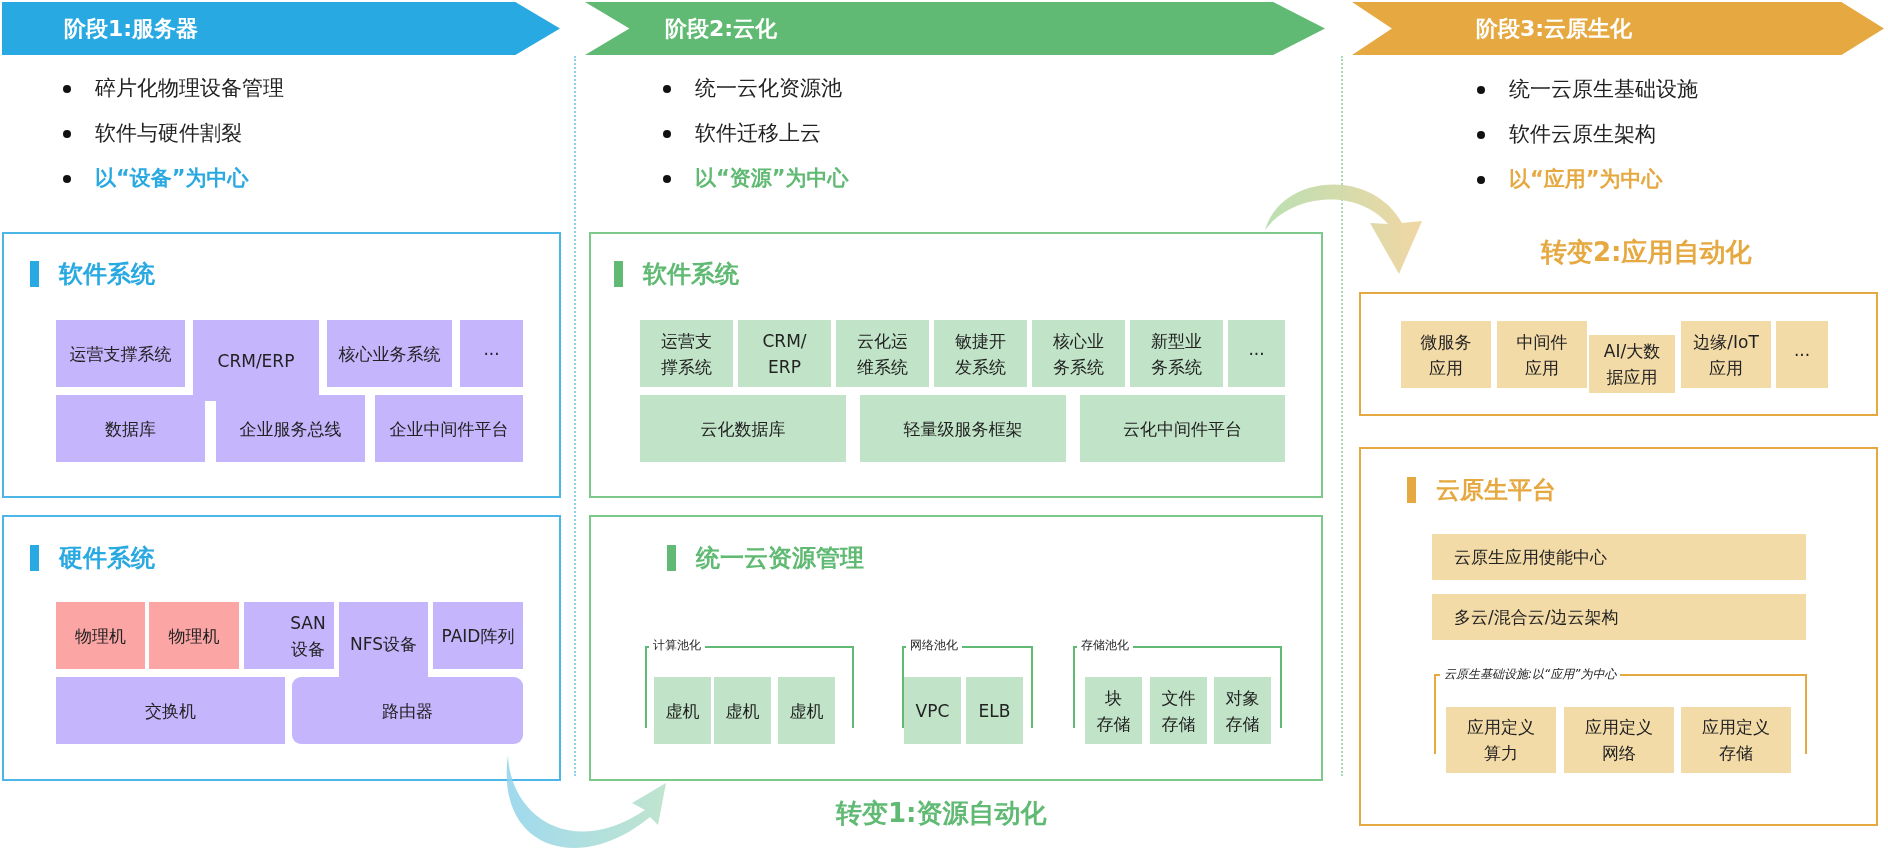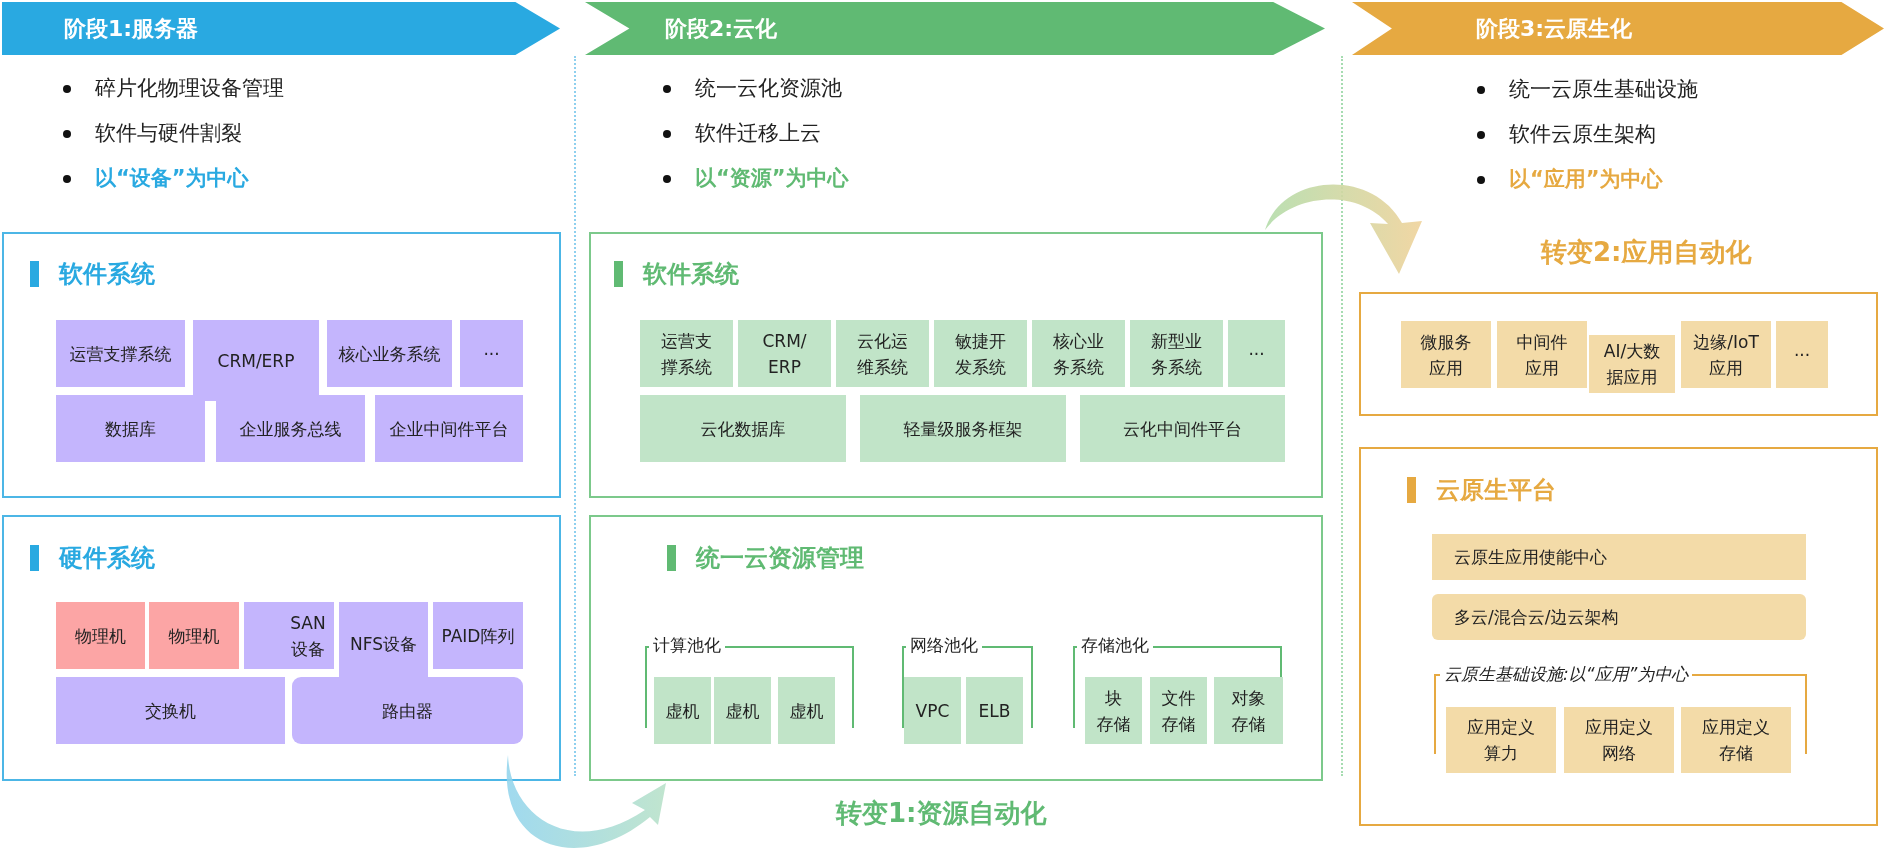--- a/index.html
+++ b/index.html
@@ -26,21 +26,21 @@
   .panel-title{position:absolute;font-size:24px;font-weight:bold;display:flex;align-items:center;}
   .panel-title .bar{display:inline-block;width:9px;height:26px;margin-right:20px;}
   .cell{position:absolute;display:flex;align-items:center;justify-content:center;text-align:center;
         font-size:17px;line-height:26px;color:#222;box-sizing:border-box;}
   .blue-cell{background:#c4b5fd;}
   .blue-dark{background:#fca5a5;}
   .green-cell{background:#c1e4c8;}
   .gold-cell{background:#f3dba8;}
   .left-text{justify-content:flex-start;padding-left:22px;}
   .bracket{position:absolute;box-sizing:border-box;border:2px solid;border-bottom:none;}
-  .group-label{position:absolute;background:#fff;font-size:17px;padding:0 4px;line-height:22px;}
+  .group-label{position:absolute;background:#fff;font-size:12px;padding:0 4px;line-height:22px;}
   .transition-label{position:absolute;font-weight:bold;font-size:26px;}
   svg.arrow{position:absolute;overflow:visible;}
 </style>
 </head>
 <body>
 
 <div class="banner b1"><span>阶段1:服务器</span></div>
 <div class="banner b2"><span>阶段2:云化</span></div>
 <div class="banner b3"><span>阶段3:云原生化</span></div>
 
@@ -127,21 +127,21 @@
     <div class="bracket" style="left:902px;top:646px;width:131px;height:82px;border-color:#60ba73;"></div>
     <div class="group-label" style="left:906px;top:634px;">网络池化</div>
     <div class="cell green-cell" style="left:904px;top:677px;width:57px;height:67px;white-space:pre-line;">VPC</div>
     <div class="cell green-cell" style="left:966px;top:677px;width:57px;height:67px;white-space:pre-line;">ELB</div>
     <div class="bracket" style="left:1073px;top:646px;width:209px;height:82px;border-color:#60ba73;"></div>
     <div class="group-label" style="left:1077px;top:634px;">存储池化</div>
     <div class="cell green-cell" style="left:1085px;top:677px;width:57px;height:67px;white-space:pre-line;">块
 存储</div>
     <div class="cell green-cell" style="left:1150px;top:677px;width:57px;height:67px;white-space:pre-line;">文件
 存储</div>
-    <div class="cell green-cell" style="left:1214px;top:677px;width:69px;height:67px;white-space:pre-line;">对象
+    <div class="cell green-cell" style="left:1214px;top:677px;width:57px;height:67px;white-space:pre-line;">对象
 存储</div>
   </div>
 
 <svg class="arrow" style="left:500px;top:755px;" width="170" height="100">
   <defs>
       <linearGradient id="g1" x1="0" x2="1" y1="0" y2="0">
         <stop offset="0" stop-color="#8fd3ec"></stop>
         <stop offset="1" stop-color="#b5e0c6"></stop>
       </linearGradient>
     </defs>
@@ -172,21 +172,21 @@
 应用</div>
     <div class="cell gold-cell" style="left:1776px;top:321px;width:52px;height:67px;white-space:pre-line;">···</div>
   </div>
 
 <div class="panel" style="left:1359px;top:447px;width:519px;height:379px;border-color:#e6a941;"></div>
 <div class="panel-title" style="left:1407px;top:474px;color:#e6a941;">
   <span class="bar" style="background:#e6a941"></span>
     <span>云原生平台</span>
 </div>
 <div class="cell gold-cell left-text" style="left: 1432px; top: 534px; width: 374px; height: 46px; white-space: pre-line;">云原生应用使能中心</div>
-<div class="cell gold-cell left-text" style="left: 1432px; top: 594px; width: 374px; height: 46px; white-space: pre-line; border-radius: 6px;">多云/混合云/边云架构</div>
+<div class="cell gold-cell left-text" style="left: 1432px; top: 594px; width: 374px; height: 46px; white-space: pre-line;">多云/混合云/边云架构</div>
 <div class="bracket" style="left:1434px;top:674px;width:373px;height:80px;border-color:#e6a941;"></div>
 <div class="group-label" style="left:1440px;top:663px;font-style:italic;">云原生基础设施:以“应用”为中心</div>
 <div class="cell gold-cell" style="left: 1446px; top: 707px; width: 110px; height: 66px; white-space: pre-line;">应用定义
 算力</div>
 <div class="cell gold-cell" style="left: 1564px; top: 707px; width: 110px; height: 66px; white-space: pre-line;">应用定义
 网络</div>
 <div class="cell gold-cell" style="left: 1681px; top: 707px; width: 110px; height: 66px; white-space: pre-line;">应用定义
 存储</div>
 
 </body></html>

